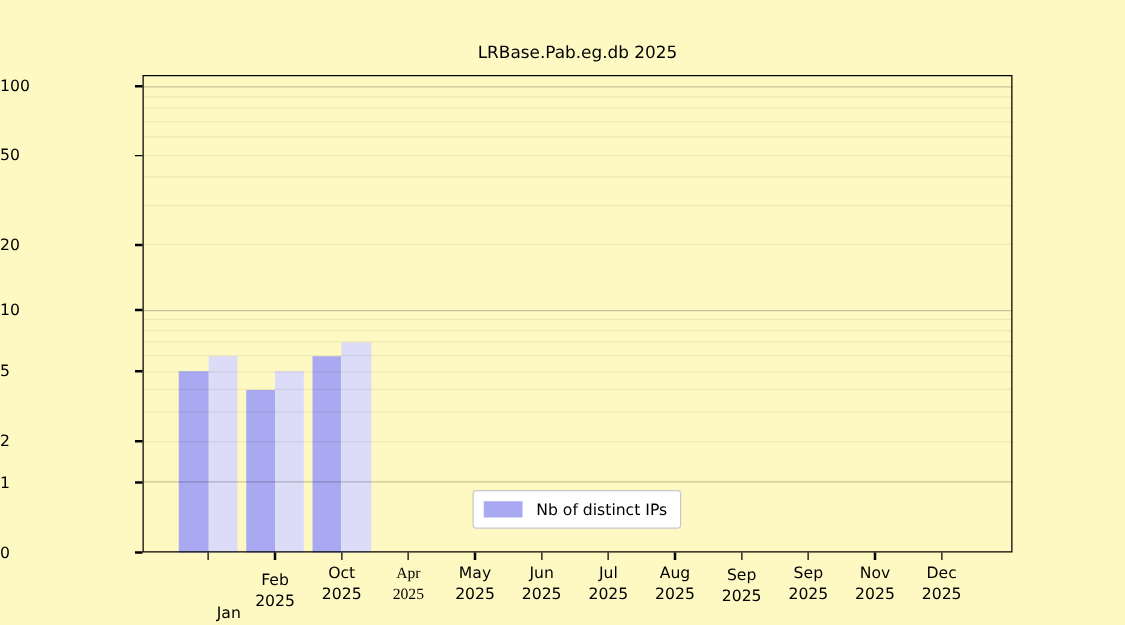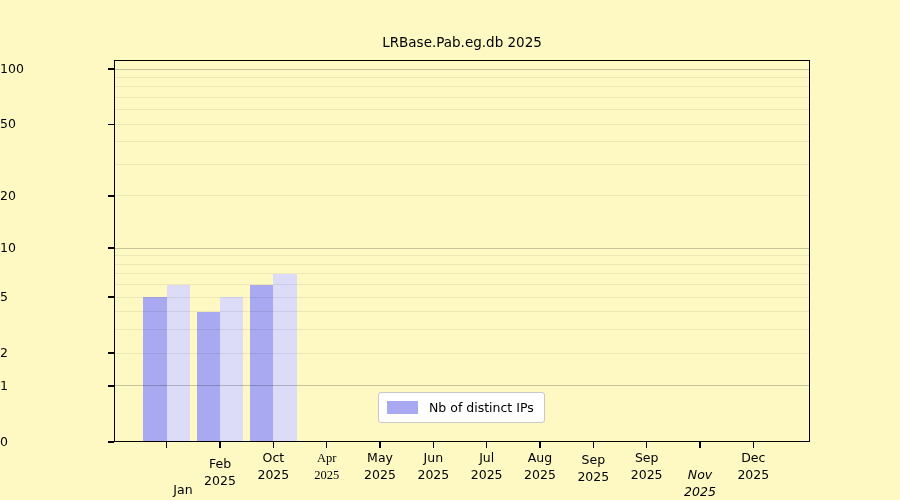--- a/index.html
+++ b/index.html
@@ -119,18 +119,18 @@
     <div class="xtick" style="left: 539.26px; top: 442px;"></div>
     <div class="xticklabel" style="left: 510.01px; top: 450px;">Aug
 2025</div>
     <div class="xtick" style="left: 592.59px; top: 442px;"></div>
     <div class="xticklabel" style="left: 563.34px; top: 452px;">Sep
 2025</div>
     <div class="xtick" style="left: 645.92px; top: 442px;"></div>
     <div class="xticklabel" style="left: 616.67px; top: 450px;">Sep
 2025</div>
     <div class="xtick" style="left: 699.25px; top: 442px;"></div>
-    <div class="xticklabel" style="left: 670px; top: 467px; font-style: italic;">Nov
+    <div class="xticklabel" style="left: 670px; top: 450px;">Nov
 2025</div>
     <div class="xtick" style="left: 752.58px; top: 442px;"></div>
     <div class="xticklabel" style="left: 723.33px; top: 450px;">Dec
 2025</div>
   </div>
 
 </body></html>

